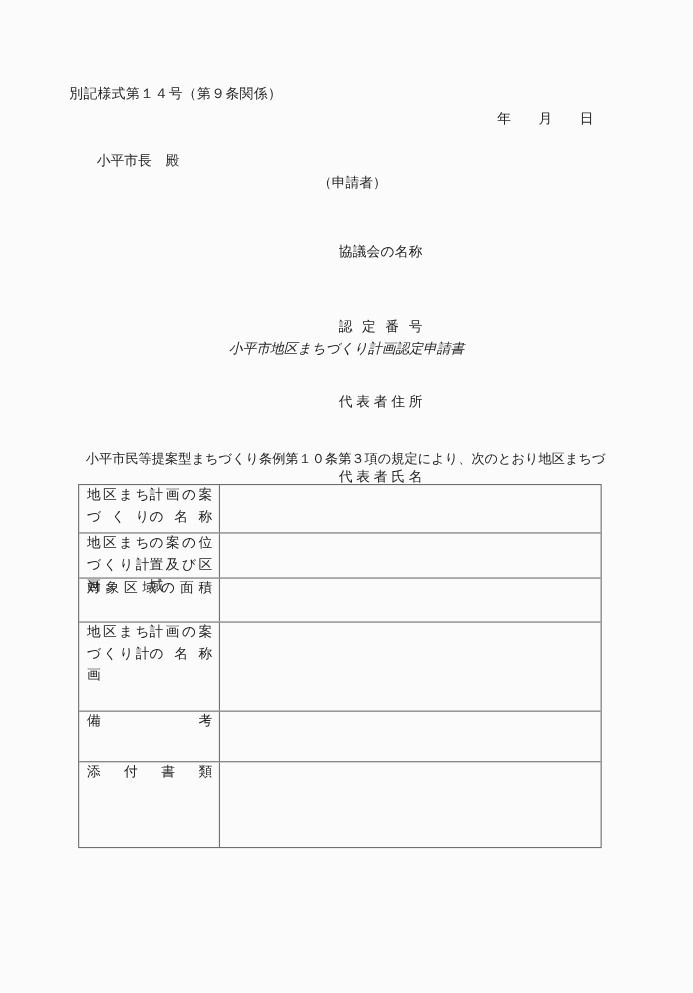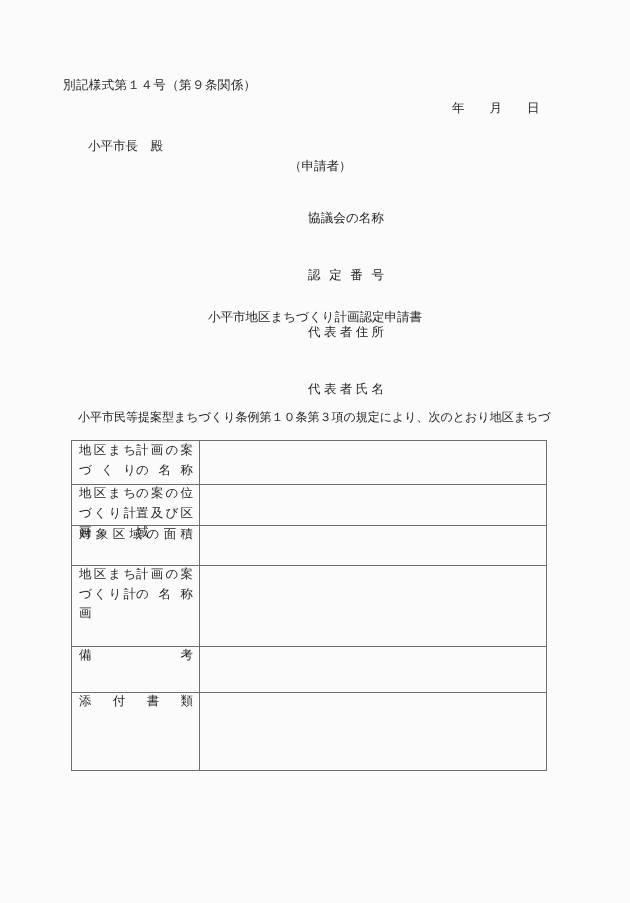--- a/index.html
+++ b/index.html
@@ -31,27 +31,29 @@
 
   .applicant-fields{left:308px;top:181px;width:76px;}
   .applicant-field{
     width:76px;
     height:13px;
     line-height:13px;
     margin-bottom:12.5px;
     text-align:justify;
     text-align-last:justify;
     white-space:normal;
+    margin-top:11px;
   }
 
   .doc-title{
     left:0;top:310px;width:630px;
     text-align:center;
     letter-spacing:0px;
     white-space:normal;
+    font-style:italic;
   }
 
   .body-paragraph{
     left:66px;top:364px;
     font-size:12px;
     line-height:21.5px;
   }
 
   .app-table{
     position:absolute;

